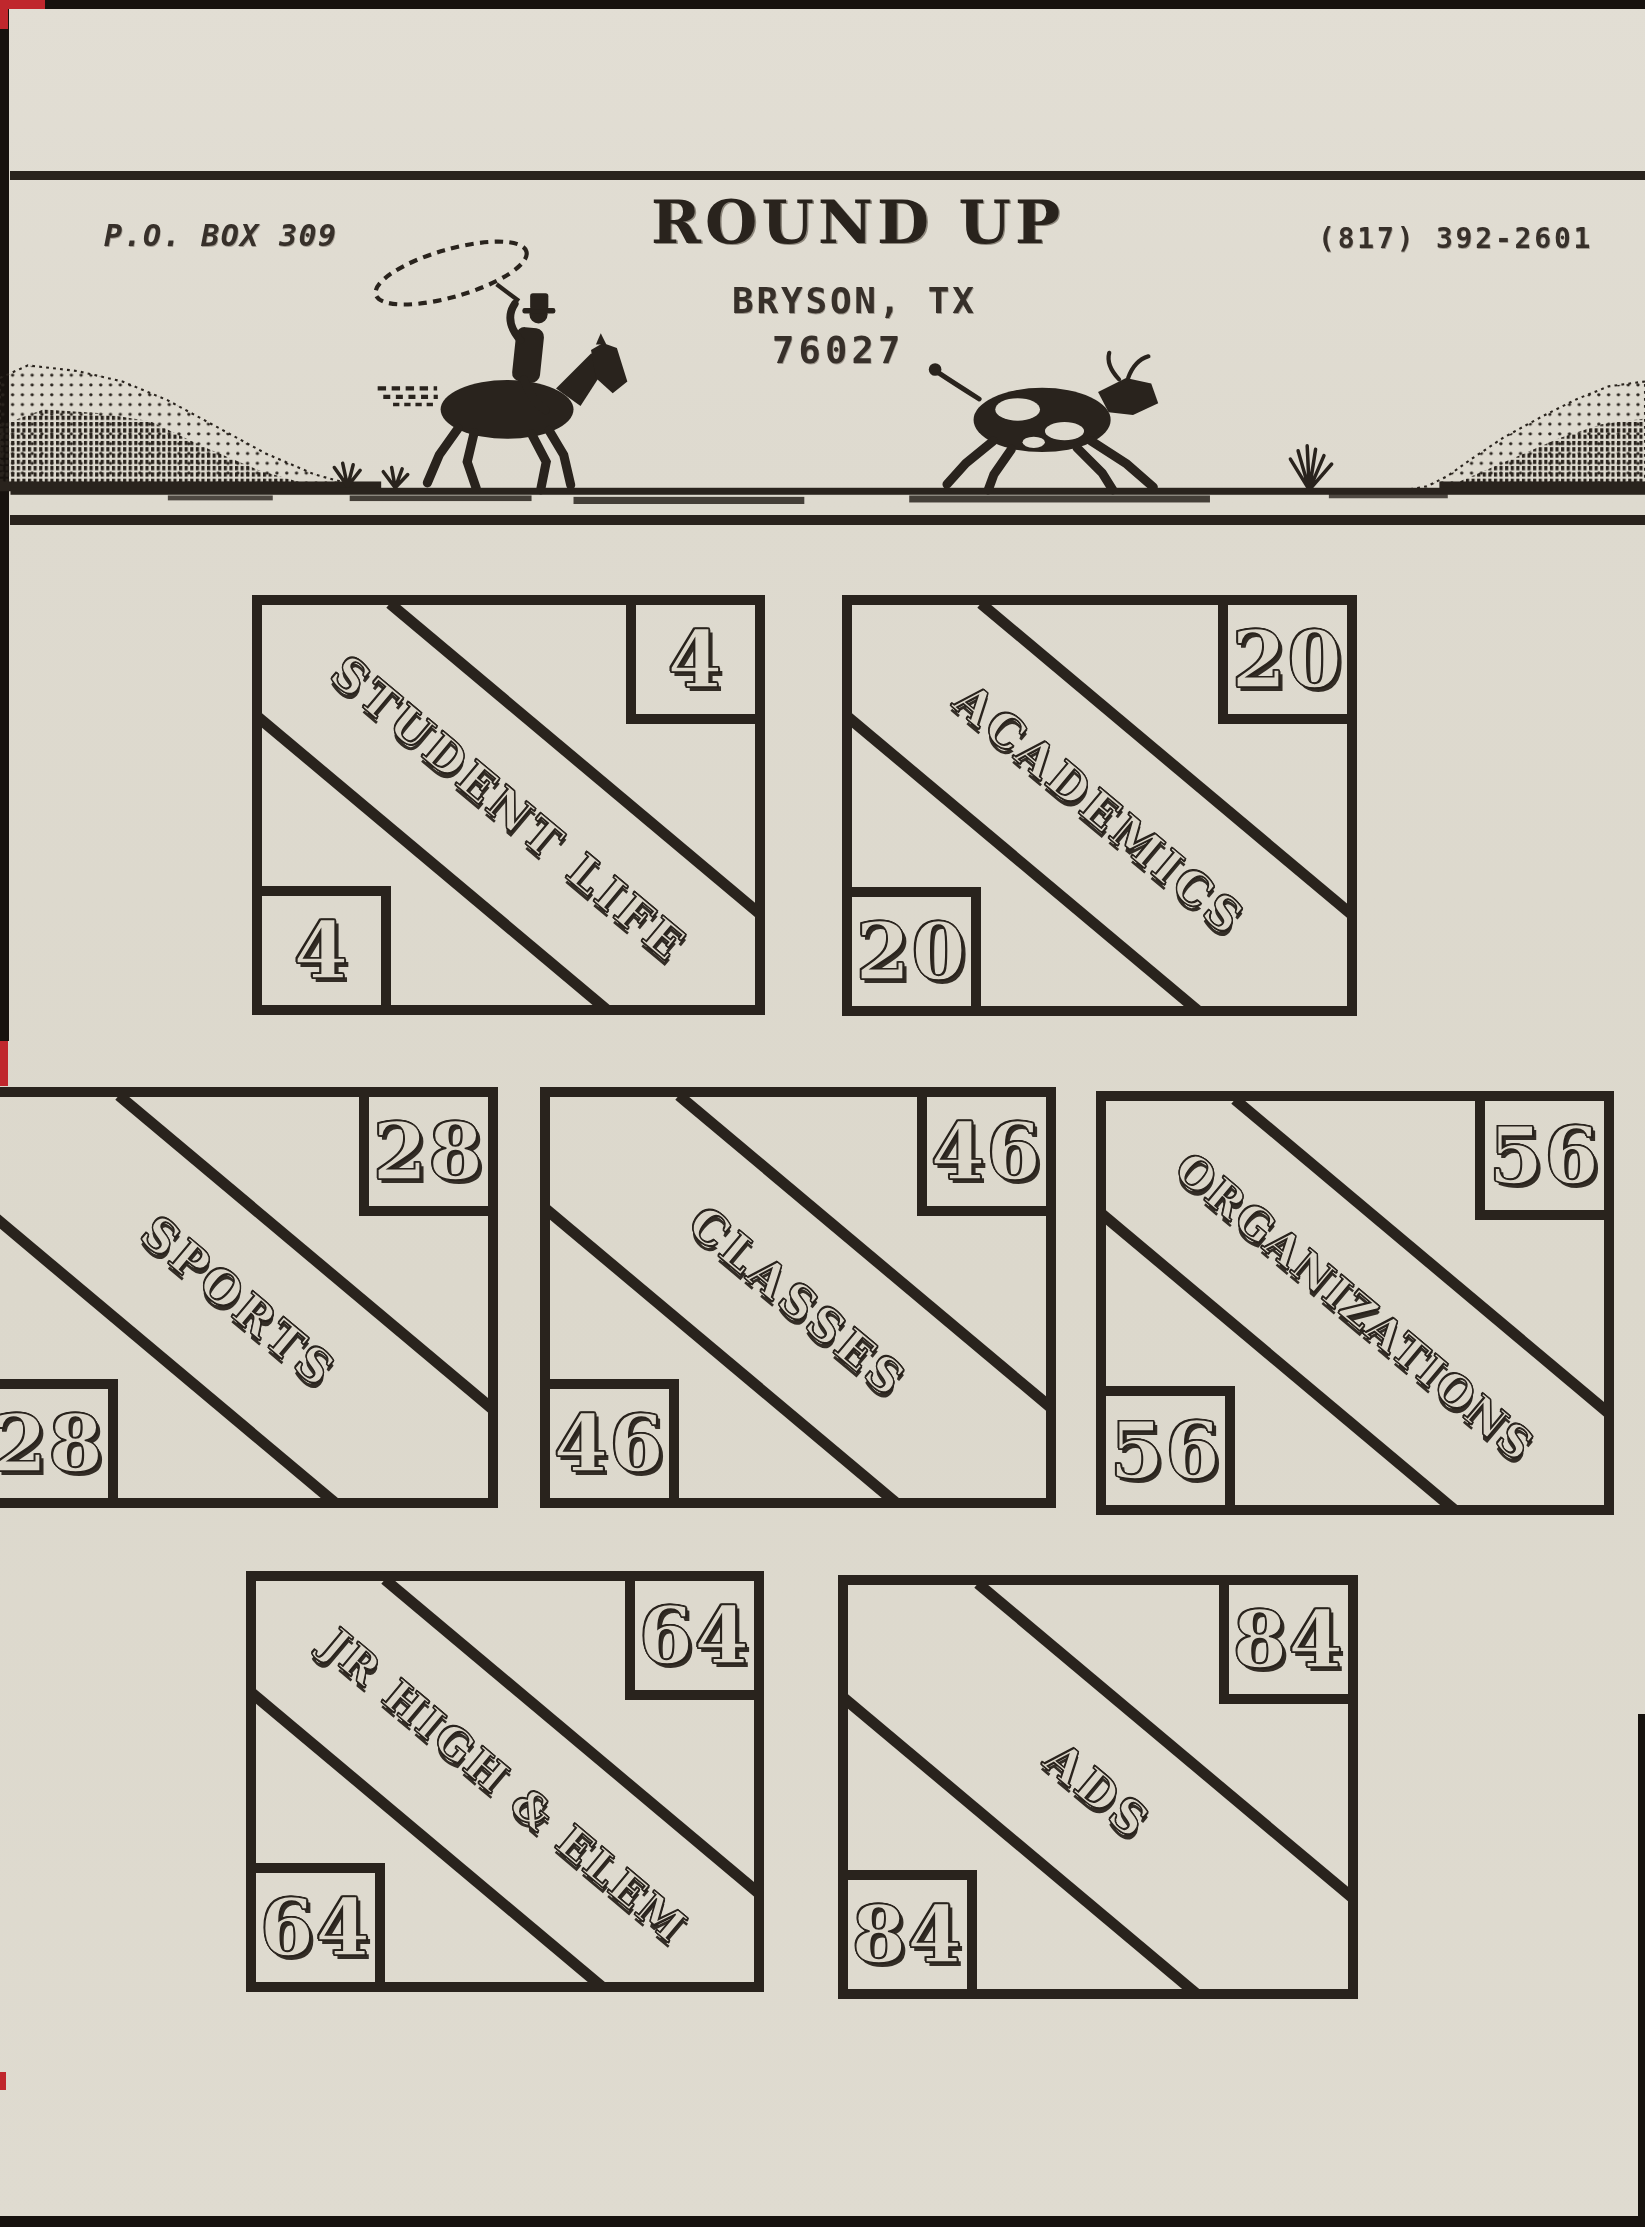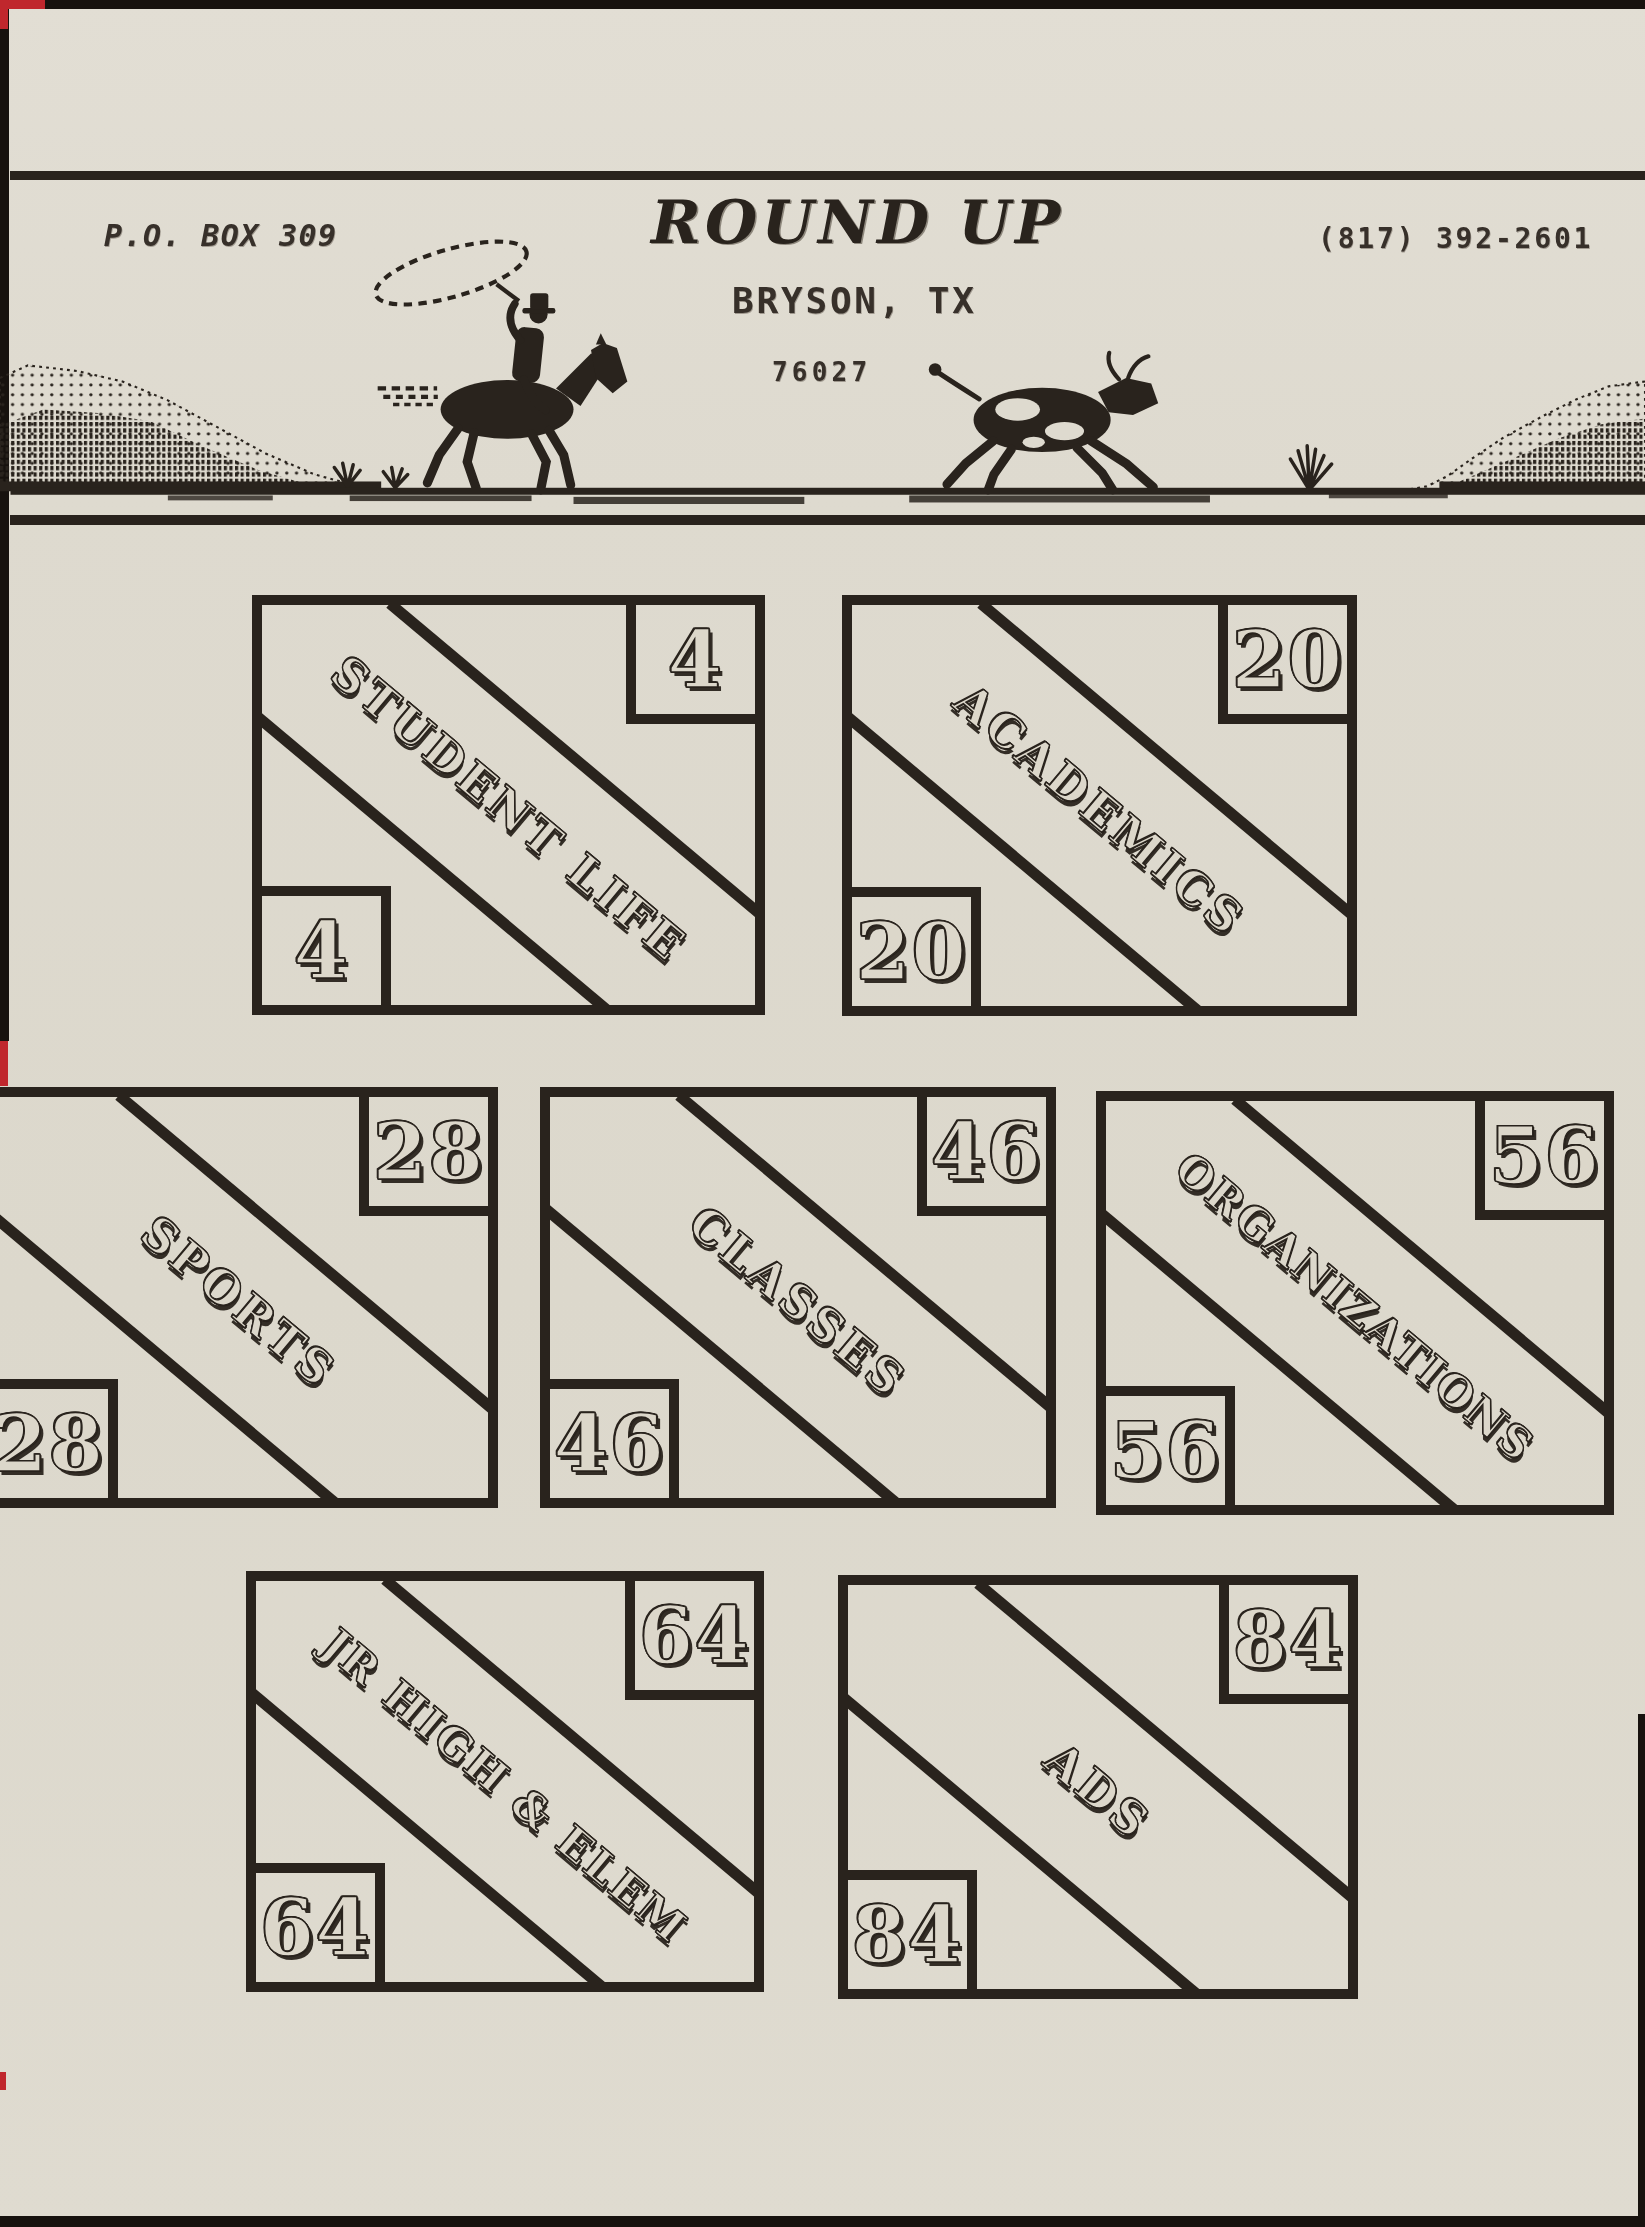--- a/index.html
+++ b/index.html
@@ -21,26 +21,26 @@
   
   .rule{position:absolute;left:9.8px;width:1636px;height:9px;background:#29231d;}
   .rule1{top:171px;}
   .rule2{top:515px;height:9.8px;}
   .dotmatrix{
     position:absolute;font-family:"DejaVu Sans Mono",monospace;font-weight:700;
     color:#37302a;white-space:nowrap;text-shadow:0.7px 0.7px 0 rgba(40,30,20,.35);
   }
   .script-title{
     position:absolute;left:651px;top:187px;font-family:"DejaVu Serif",serif;
-    font-style:italic;font-weight:700;font-size:60px;letter-spacing:4.2px;
+    font-weight:700;font-size:60px;letter-spacing:4.2px;
     color:#29231d;white-space:nowrap;text-shadow:1.4px 0.7px 0 rgba(40,30,20,.45);
   }
   .po-box{left:104px;top:218px;font-size:30px;letter-spacing:1.4px;font-style:italic;}
   .city{left:732px;top:280px;font-size:36px;letter-spacing:2.8px;}
-  .zip{left:772px;top:329px;font-size:26px;letter-spacing:4.2px;margin-top:28px;}
+  .zip{left:772px;top:329px;font-size:37px;letter-spacing:4.2px;}
   .phone{left:1318px;top:222px;font-size:28px;letter-spacing:2.8px;}
   .header-art{position:absolute;left:0;top:175px;width:1645px;height:329px;}
   
   .tile{
     position:absolute;border:10.5px solid #29231d;overflow:hidden;box-sizing:border-box;
     background:transparent;
   }
   .diag{
     position:absolute;height:10.5px;width:1119px;background:#29231d;
     transform-origin:0 50%;transform:rotate(40deg);

